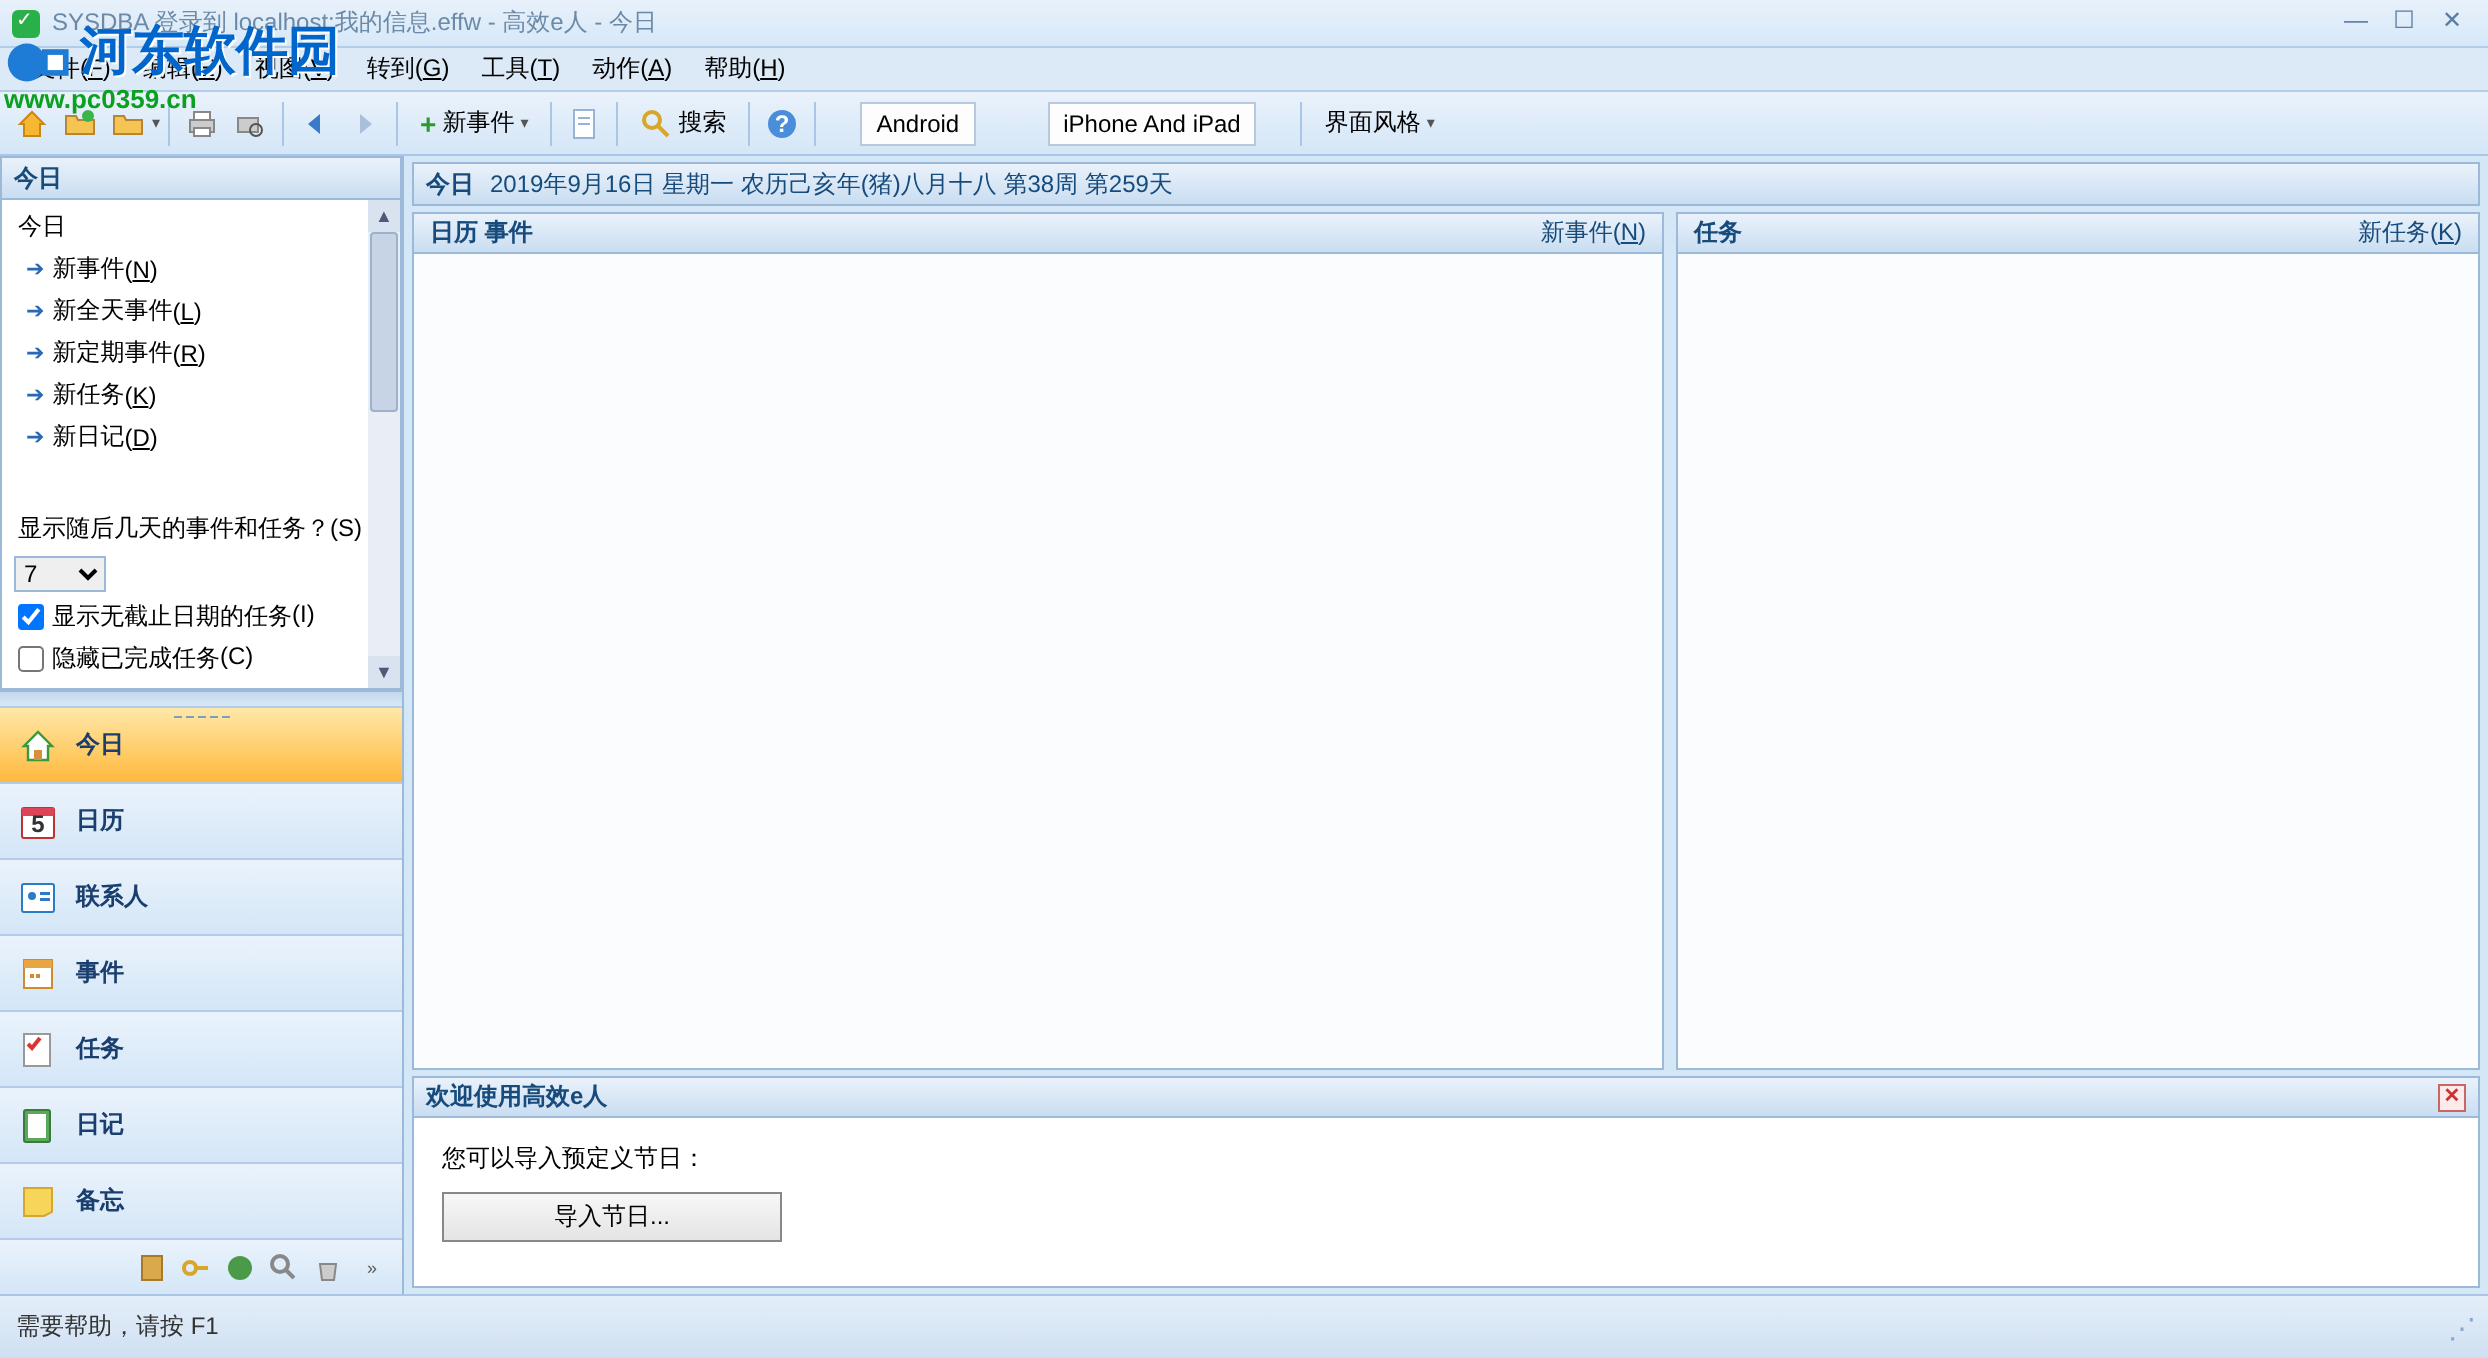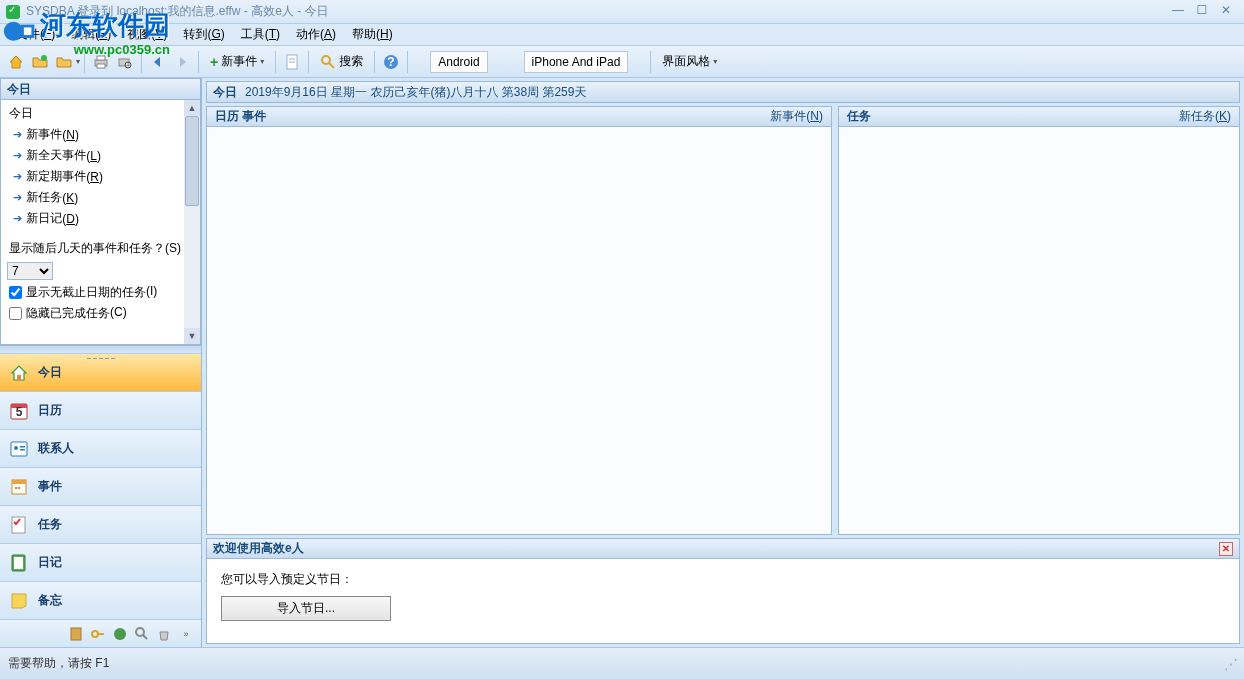--- a/index.html
+++ b/index.html
@@ -8,21 +8,21 @@
 
 .titlebar { height: 24px; background: linear-gradient(#e8f1fb,#d6e8f8); display: flex; align-items: center; padding: 0 6px; color: #6b8aa8; border-bottom: 1px solid #b3cde8; }
 .titlebar .icon-app { width: 14px; height: 14px; background: #2ab04a; border-radius: 3px; margin-right: 6px; position: relative; }
 .titlebar .icon-app::after { content: "✓"; color: #fff; font-size: 10px; position: absolute; top: -1px; left: 2px; }
 .titlebar .title { flex: 1; }
 .titlebar .win-btn { width: 24px; height: 18px; text-align: center; color: #5a7ea6; cursor: pointer; }
 
 
 .watermark { position: absolute; top: 8px; left: 2px; z-index: 100; pointer-events: none; }
 .watermark .cn { font-size: 26px; font-weight: bold; color: #0066cc; text-shadow: 1px 1px 0 #fff; }
-.watermark .url { font-size: 13px; color: #0aa020; font-weight: bold; margin-top: -3px; text-align: right; }
+.watermark .url { font-size: 13px; color: #0aa020; font-weight: bold; margin-top: -3px; }
 .watermark .logo { display: inline-block; width: 38px; height: 28px; vertical-align: middle; }
 
 
 .menubar { height: 22px; background: #dceaf7; display: flex; align-items: center; padding-left: 8px; border-bottom: 1px solid #b3cde8; }
 .menubar .m { padding: 2px 8px; cursor: pointer; }
 .menubar .hk { text-decoration: underline; }
 
 
 .toolbar { height: 32px; background: linear-gradient(#eaf2fb,#d4e6f7); display: flex; align-items: center; padding: 0 4px; border-bottom: 1px solid #a9c6e6; }
 .tb-ic { width: 20px; height: 20px; margin: 0 2px; cursor: pointer; display: inline-flex; align-items: center; justify-content: center; }
@@ -36,21 +36,21 @@
 .main { flex: 1; display: flex; min-height: 0; }
 
 
 .left { width: 202px; display: flex; flex-direction: column; background: #dceaf7; border-right: 1px solid #9db9d9; }
 .l-hdr { height: 22px; background: linear-gradient(#eaf2fb,#c9ddf1); border: 1px solid #9db9d9; padding: 2px 6px; font-weight: bold; color: #164b7c; }
 .l-body { flex: 1; background: #fff; border: 1px solid #9db9d9; border-top: none; overflow-y: auto; padding: 3px 2px 3px 6px; position: relative; }
 .l-sub { padding: 2px 2px; }
 .l-item { display: flex; align-items: center; padding: 2px 6px; cursor: pointer; }
 .l-item .arr { color: #2968b5; margin-right: 4px; font-size: 11px; }
 .l-item .hk { text-decoration: underline; }
-.l-lbl { padding: 3px 2px; }
+.l-lbl { padding: 3px 2px; margin-top: 16px; }
 .l-sel { width: 46px; border: 1px solid #9db9d9; margin: 2px 0; }
 .l-chk { display: flex; padding: 2px 2px; }
 .l-chk input { margin-right: 4px; }
 .scroll-track { position: absolute; right: 0; top: 0; bottom: 0; width: 16px; background: #e9eef4; }
 .scroll-thumb { position: absolute; right: 1px; top: 16px; width: 14px; height: 90px; background: #c6d4e5; border: 1px solid #9bb1cd; border-radius: 2px; }
 .scroll-arr { position: absolute; right: 0; width: 16px; height: 16px; background: #d9e3ef; text-align: center; font-size: 9px; line-height: 16px; color: #557; }
 
 
 .nav { background: #d4e6f7; }
 .nav-sep { height: 8px; background: linear-gradient(#c3d8ee,#d8e8f6); border-top: 1px solid #9db9d9; position: relative; }

